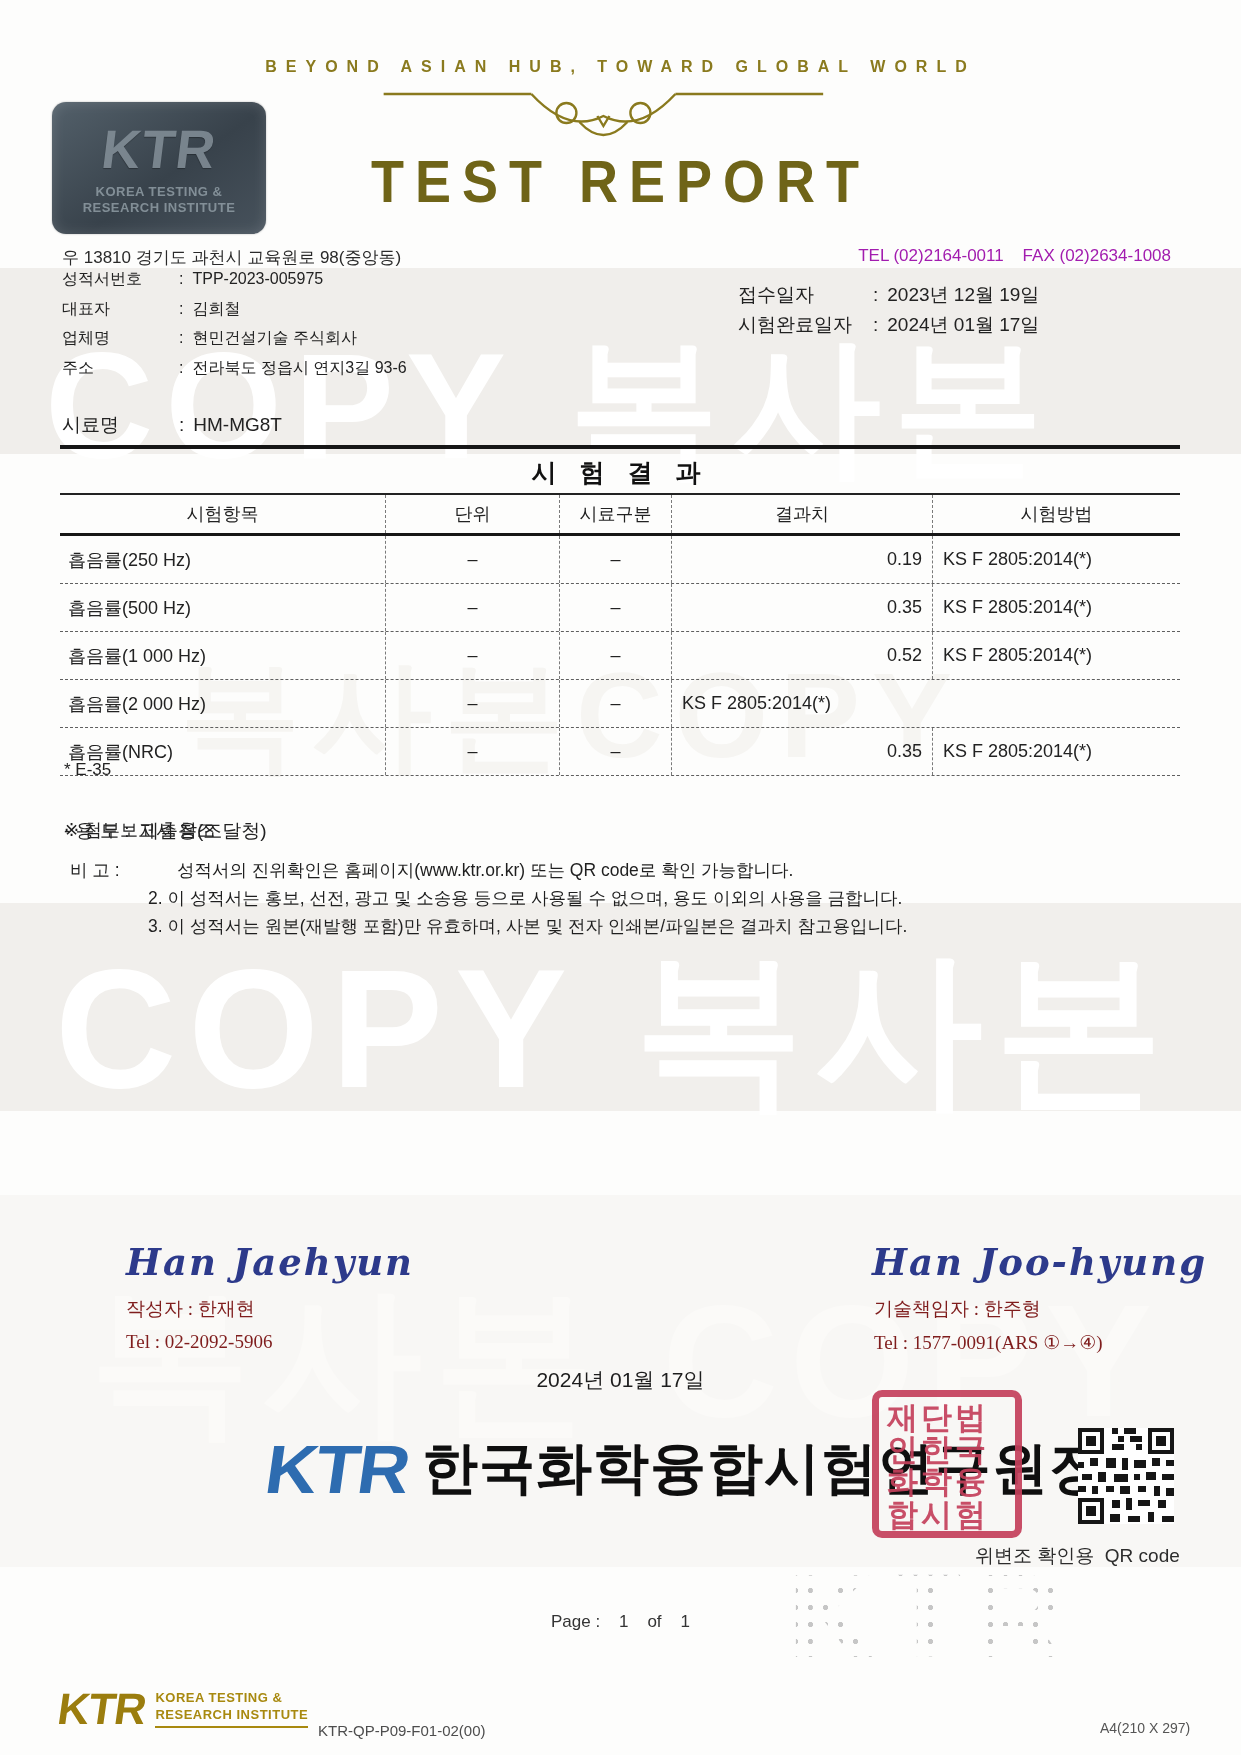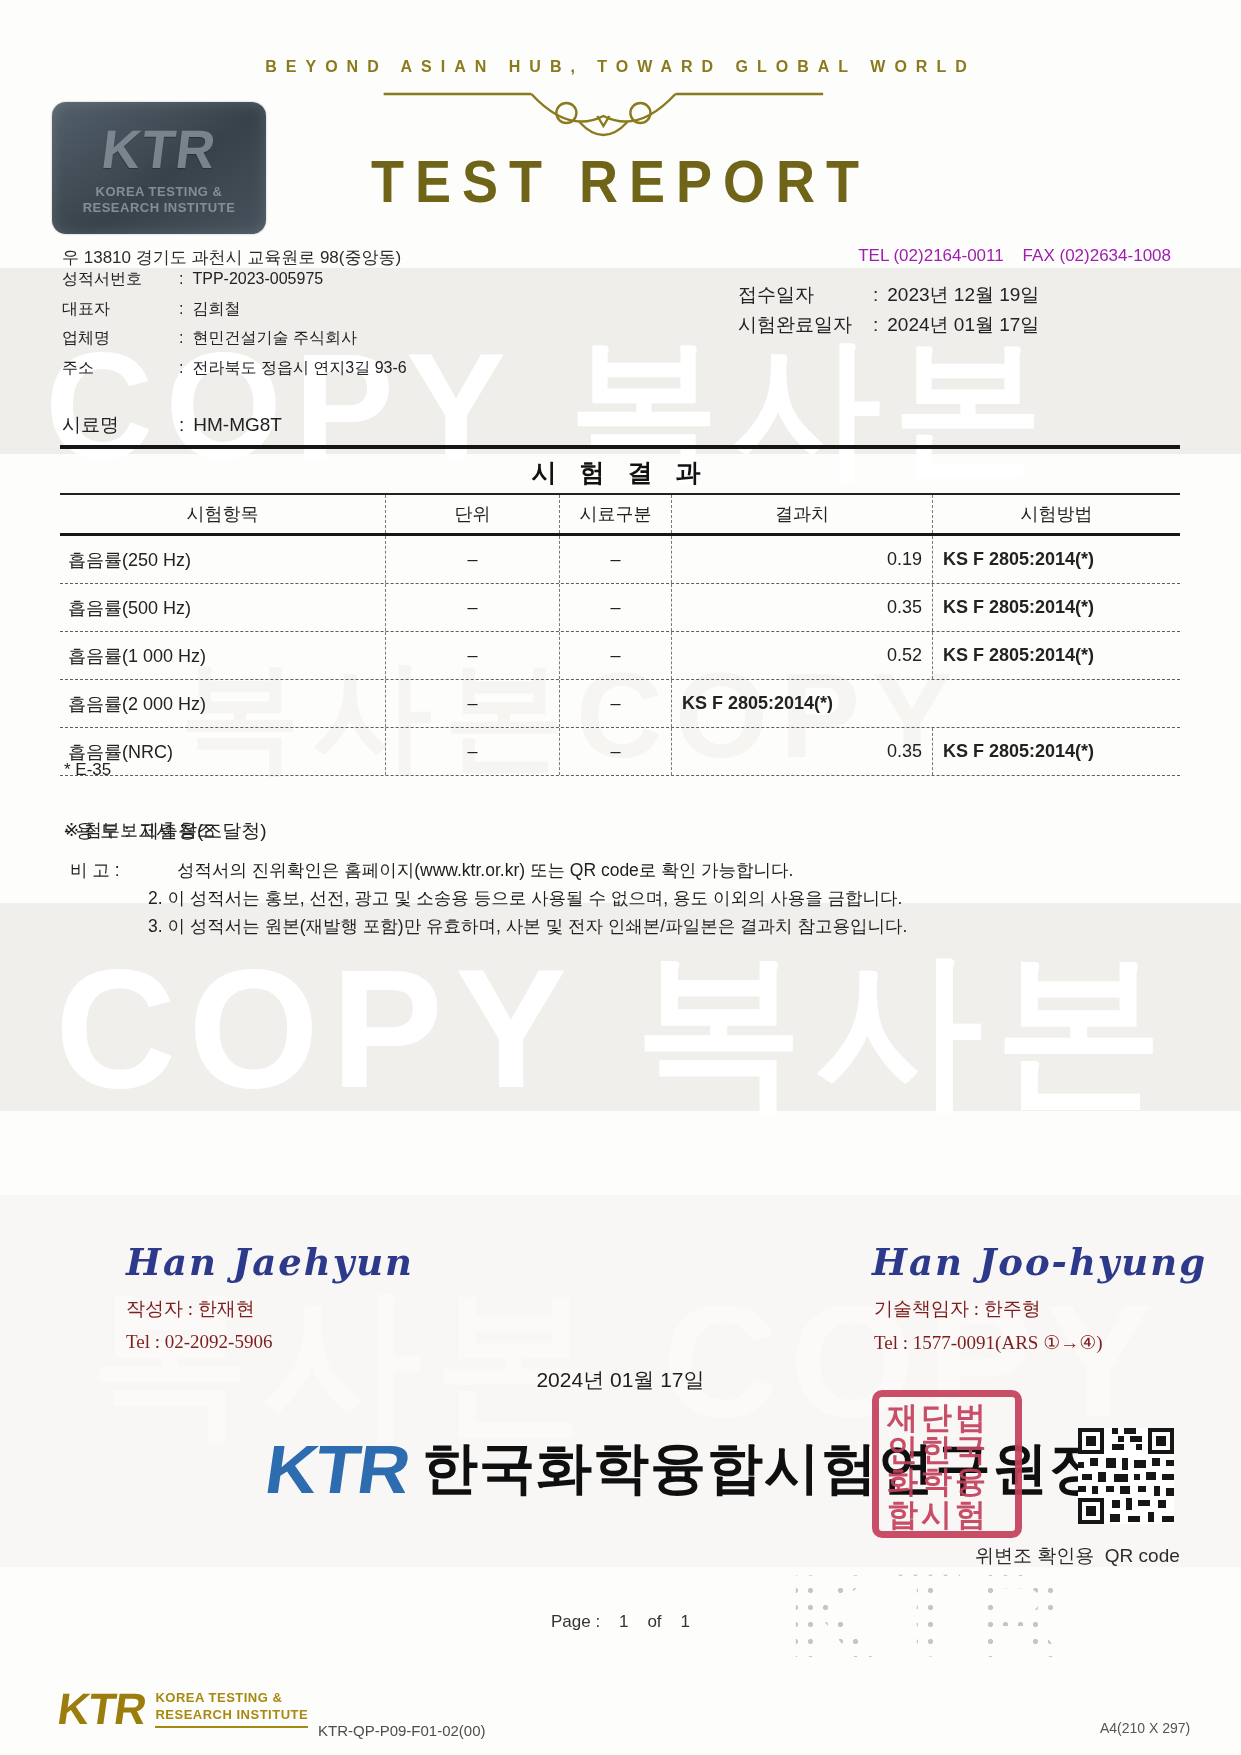--- a/index.html
+++ b/index.html
@@ -52,21 +52,21 @@
   .tbl-title{height:44px;line-height:46px;text-align:center;font-size:25px;font-weight:bold;
              letter-spacing:8px;border-bottom:2px solid #222;color:#111;}
   .trow{display:flex;align-items:stretch;font-size:18px;}
   .thead{height:38px;border-bottom:3px solid #161616;font-size:18px;color:#222;}
   .tbody-row{height:47px;border-bottom:1px dashed #5f5f5f;}
   .cell{display:flex;align-items:center;justify-content:center;box-sizing:border-box;}
   .c1{width:325px;} .c2{width:174px;} .c3{width:112px;} .c4{width:261px;} .c5{width:248px;}
   .c2,.c3,.c4,.c5{border-left:1px dashed #7a7a7a;}
   .tbody-row .c1{justify-content:flex-start;padding-left:8px;}
   .tbody-row .c4{justify-content:flex-end;padding-right:10px;}
-  .tbody-row .c5{justify-content:flex-start;padding-left:10px;font-weight:bold;}
+  .tbody-row .c5{justify-content:flex-start;padding-left:10px;}
 
   
   .fn-star{position:absolute;left:64px;top:760px;font-size:17px;}
   .fn-ref{position:absolute;left:64px;top:786px;font-size:18px;margin-top:32px;}
   .fn-usage{position:absolute;left:64px;top:818px;font-size:19px;}
   .remarks{position:absolute;left:70px;top:856px;font-size:17.5px;line-height:28px;color:#1f1f1f;}
   .remarks-label{position:absolute;left:0;top:0;}
   .remark-lines{margin-left:78px;}
   .remark-lines .cont{margin-left:29px;}
 

